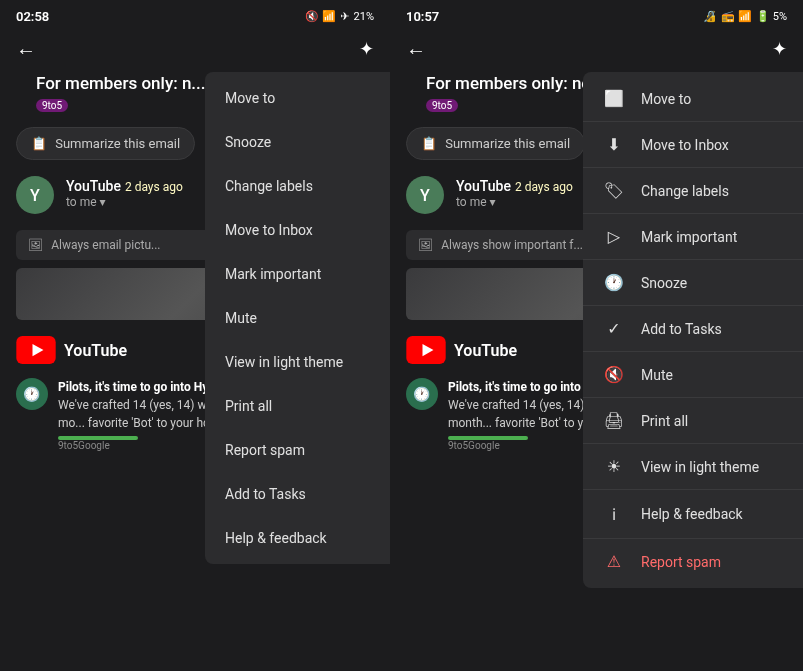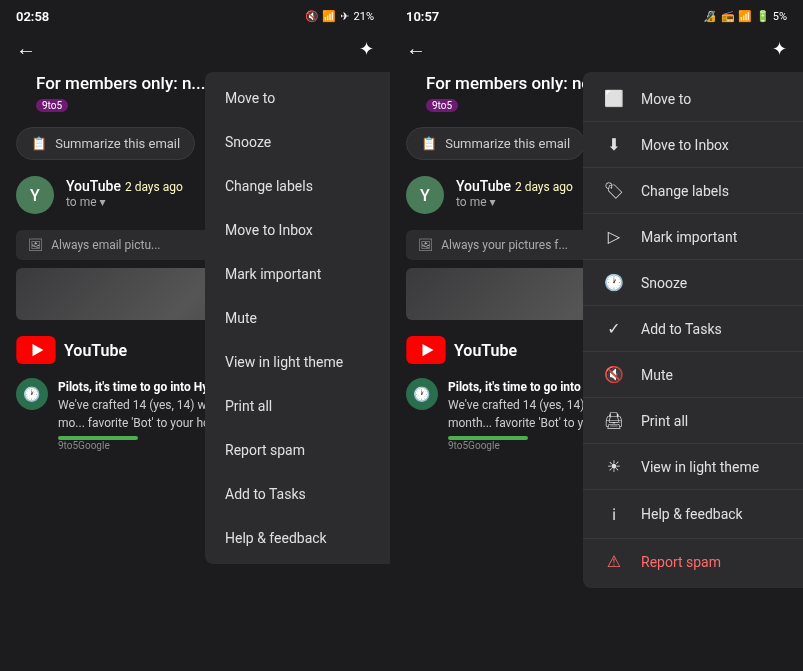--- a/index.html
+++ b/index.html
@@ -403,21 +403,21 @@
         <span class="sender-meta"> <span>2 days ago</span></span>
       </div>
       <div class="sender-to">
         <span>to me</span> <span>▾</span>
       </div>
     </div>
   </div>
 
   <div class="image-placeholder">
     <span>🖼</span>
-    <span>Always your pictures f...</span>
+    <span>Always show important f...</span>
   </div>
 
   <div class="banner-img"></div>
 
   <div class="yt-logo-area">
     <svg class="yt-logo" viewBox="0 0 90 64" xmlns="http://www.w3.org/2000/svg">
       <rect width="90" height="64" rx="14" fill="#FF0000"></rect>
       <polygon points="37,18 37,46 62,32" fill="white"></polygon>
     </svg>
     <span class="yt-text">YouTube</span>

